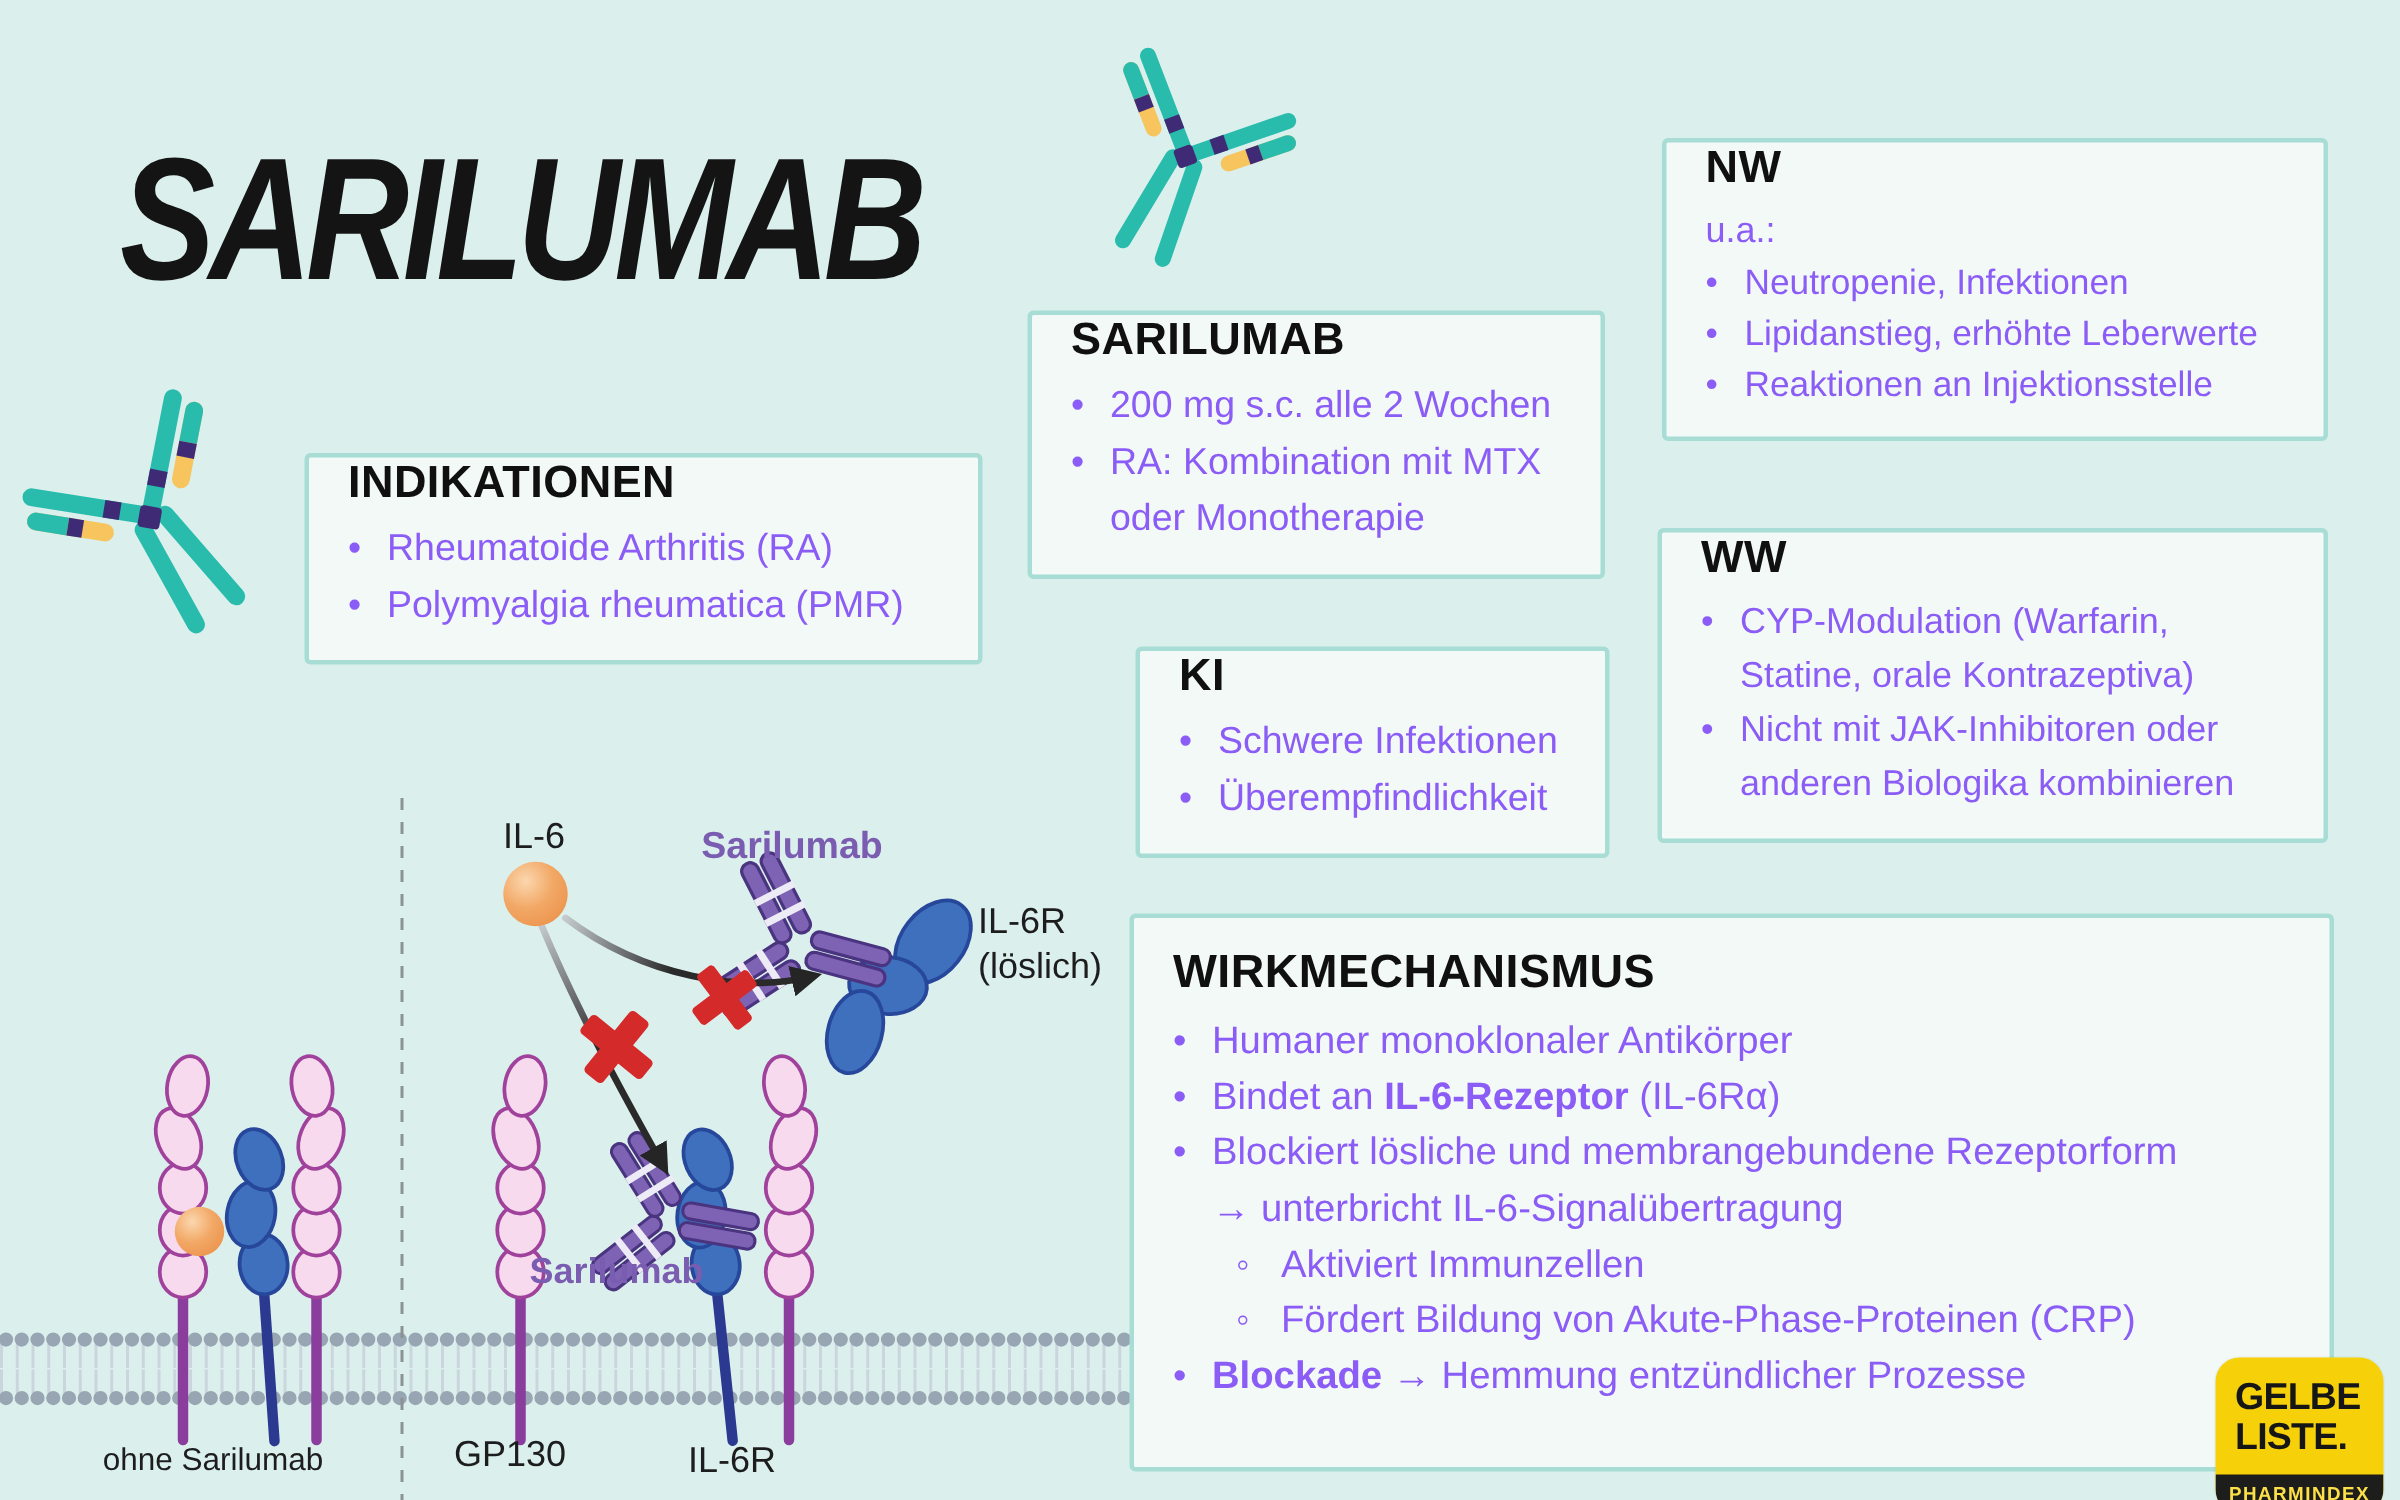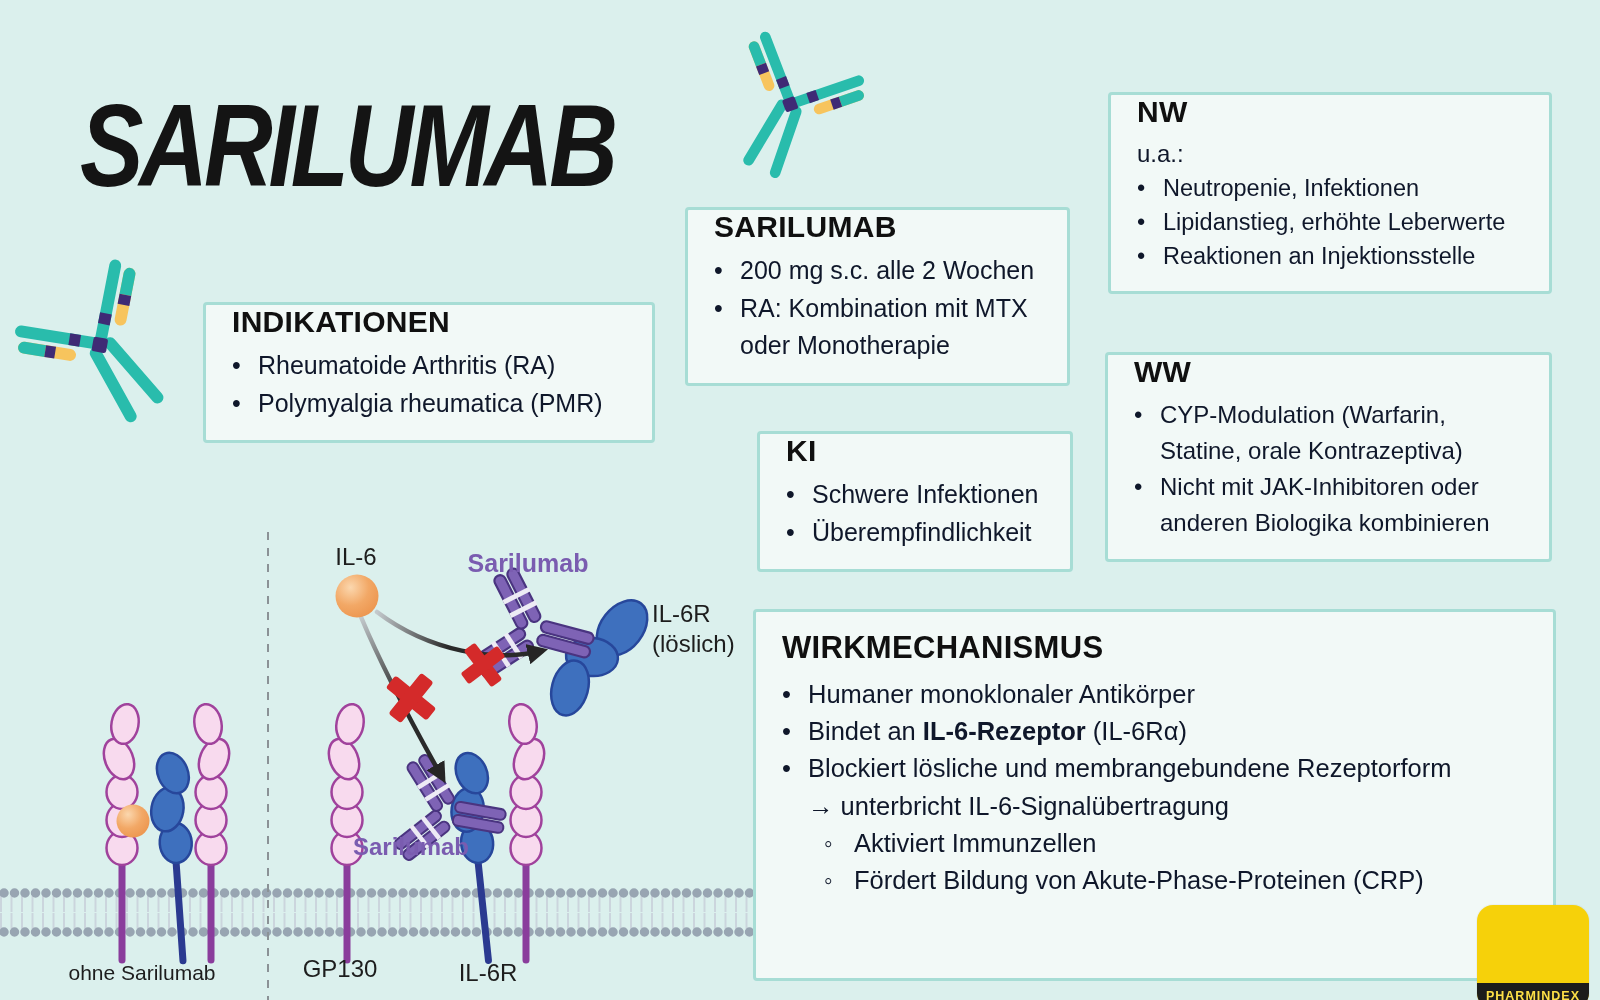--- a/index.html
+++ b/index.html
@@ -8,21 +8,21 @@
 
   
   .title{position:absolute;left:80px;top:62px;margin:0;font-size:116px;font-weight:900;
          font-style:italic;letter-spacing:-5px;color:#141414;white-space:nowrap;
          transform:scaleX(.82);transform-origin:left top;line-height:1.05;}
 
   
   .card{position:absolute;background:#F2F9F7;border:3.5px solid #A7DDD5;border-radius:4px;
         padding:0 26px 18px;box-sizing:border-box;}
   .card h2{margin:0 0 8px;font-size:30px;font-weight:800;letter-spacing:.3px;color:#101010;}
-  .row{display:flex;align-items:flex-start;font-size:25px;line-height:1.5;color:#0f172a;}
+  .row{display:flex;align-items:flex-start;font-size:25px;line-height:1.5;color:#8b5cf6;}
   .row::before{content:"•";flex:none;width:26px;}
   .row.nomark::before{content:"";width:0;}
   .row .t{flex:1;}
   b{font-weight:700;}
 
   #card-ind{left:203px;top:278px;width:452px;}
   #card-dos{left:685px;top:183px;width:385px;}
   #card-nw{left:1108px;top:68px;width:444px;}
   #card-nw .row{font-size:23.5px;line-height:1.45;}
   #card-nw .intro{font-size:24px;line-height:1.4;}
@@ -277,19 +277,28 @@
       </div>
     <div class="row cont">
       <span class="t">→ unterbricht IL-6-Signalübertragung</span>
       </div>
     <div class="row sub">
       <span class="t">Aktiviert Immunzellen</span>
       </div>
     <div class="row sub">
       <span class="t">Fördert Bildung von Akute-Phase-Proteinen (CRP)</span>
       </div>
+    <div class="row">
+      <span class="t">
+        <b>Blockade</b><span> → Hemmung entzündlicher Prozesse</span>
+      </span>
+      </div>
   </div>
 
   <div id="logo">
+    <div class="main">
+      <div>GELBE</div>
+      <div>LISTE.</div>
+    </div>
     <div class="band">PHARMINDEX</div>
   </div>
 
 </div>
 
 </body></html>

